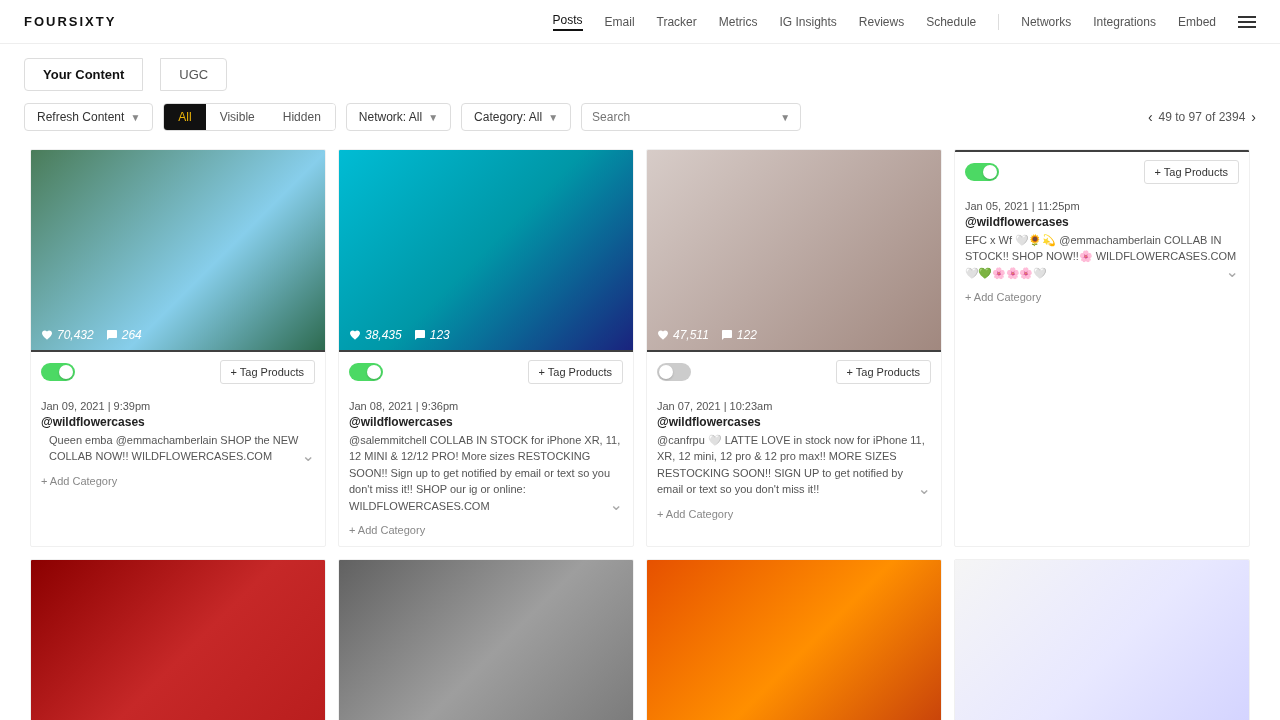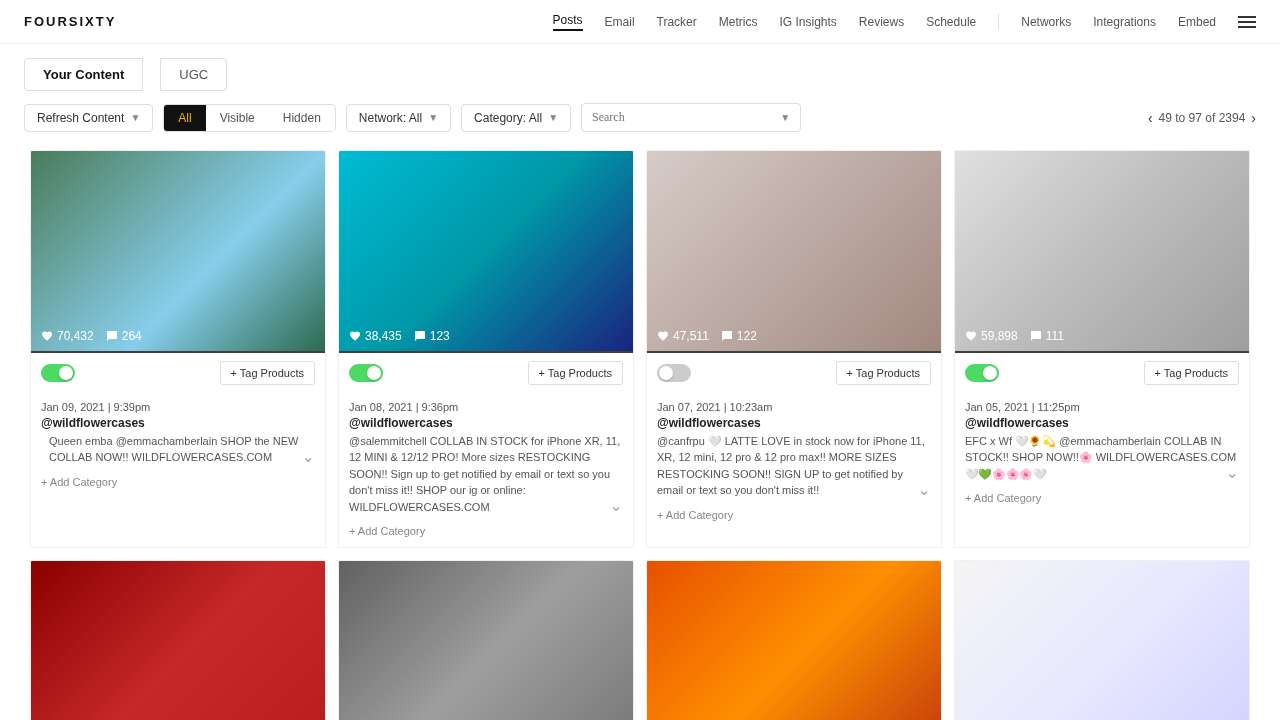--- a/index.html
+++ b/index.html
@@ -46,21 +46,21 @@
     }
     .search-wrap input { border: none; outline: none; font-size: 12px; color: #333; width: 100%; }
     .search-wrap .search-arrow { font-size: 10px; color: #888; cursor: pointer; }
     .pagination { margin-left: auto; display: flex; align-items: center; gap: 6px; font-size: 12px; color: #555; }
     .pag-btn { cursor: pointer; color: #333; font-size: 14px; }
 
     
     .grid { display: grid; grid-template-columns: repeat(4, 1fr); gap: 0; padding: 0 24px; }
     .card { border: 1px solid #f0f0f0; background: #fff; margin: 6px; border-radius: 2px; overflow: hidden; }
     .card-img-inner { width: 100%; height: 200px; position: relative; }
-    .card-overlay { position: absolute; bottom: 0; left: 0; right: 0; padding: 8px 10px; display: flex; gap: 12px; align-items: center; }
+    .card-overlay { position: absolute; bottom: 0; left: 0; right: 0; padding: 8px 10px; display: flex; gap: 12px; align-items: center; font-style: italic; }
     .stat { display: flex; align-items: center; gap: 4px; color: #fff; font-size: 12px; font-weight: 500; }
     .stat svg { width: 12px; height: 12px; fill: white; }
     .card-actions { display: flex; align-items: center; justify-content: space-between; padding: 8px 10px; background: #fff; border-top: 2px solid #404040; }
     .toggle { display: flex; align-items: center; }
     .toggle-switch { width: 34px; height: 18px; border-radius: 9px; position: relative; cursor: pointer; transition: background 0.2s; }
     .toggle-switch.on { background: #4cd964; }
     .toggle-switch.off { background: #ccc; }
     .toggle-knob { width: 14px; height: 14px; background: #fff; border-radius: 50%; position: absolute; top: 2px; transition: left 0.2s; box-shadow: 0 1px 2px rgba(0,0,0,0.2); }
     .toggle-switch.on .toggle-knob { left: 18px; }
     .toggle-switch.off .toggle-knob { left: 2px; }
@@ -128,21 +128,21 @@
     <span>Network: All</span>
     <span class="arrow">▼</span>
   </div>
 
   <div class="filter-dropdown">
     <span>Category: All</span>
     <span class="arrow">▼</span>
   </div>
 
   <div class="search-wrap">
-    <input type="text" style="flex: 1 1 0%; font-family: Liberation Serif, serif;" placeholder="Search">
+    <input type="text" style="flex: 1 1 0%;" placeholder="Search">
     <span class="search-arrow">▼</span>
   </div>
 
   <div class="pagination">
     <span class="pag-btn">‹</span>
     <span>49 to 97 of 2394</span>
     <span class="pag-btn">›</span>
   </div>
 </div>
 
@@ -252,36 +252,20 @@
         <div class="card-handle">@wildflowercases</div>
         <div style="position:relative;">
           <span class="card-caption">@canfrpu 🤍 LATTE LOVE in stock now for iPhone 11, XR, 12 mini, 12 pro &amp; 12 pro max!! MORE SIZES RESTOCKING SOON!! SIGN UP to get notified by email or text so you don't miss it!!</span>
           <span class="expand-btn" style="position:absolute;right:0;bottom:0;background:#fff;padding-left:4px;">⌄</span>
         </div>
       </div>
       <div class="add-category">+ Add Category</div>
     </div>
     </div>
     <div class="card">
-      <div class="card-img-inner img-bg-4" style="position: relative;">
-        <div class="card-overlay">
-      <span class="stat">
-        <svg viewBox="0 0 24 24">
-              <path d="M12 21.35l-1.45-1.32C5.4 15.36 2 12.28 2 8.5 2 5.42 4.42 3 7.5 3c1.74 0 3.41.81 4.5 2.09C13.09 3.81 14.76 3 16.5 3 19.58 3 22 5.42 22 8.5c0 3.78-3.4 6.86-8.55 11.54L12 21.35z"></path>
-            </svg>
-        59,898
-      </span>
-      <span class="stat">
-        <svg viewBox="0 0 24 24">
-              <path d="M20 2H4c-1.1 0-2 .9-2 2v18l4-4h14c1.1 0 2-.9 2-2V4c0-1.1-.9-2-2-2z"></path>
-            </svg>
-        111
-      </span>
-    </div>
-      </div>
       <div class="card-actions">
         <div class="toggle">
           <div class="toggle-switch on">
             <div class="toggle-knob"></div>
           </div>
         </div>
         <button class="tag-btn">+ Tag Products</button>
       </div>
       <div>
       <div class="card-info">

